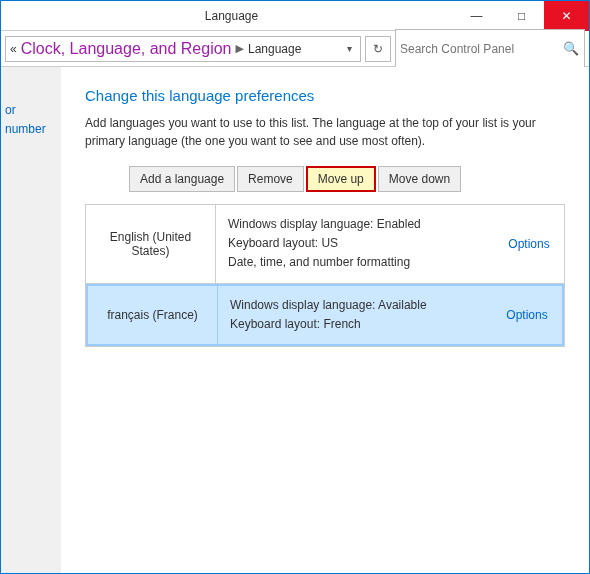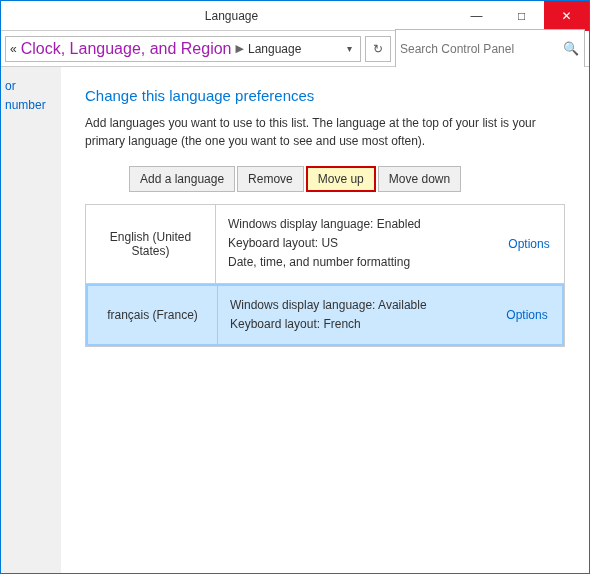--- a/index.html
+++ b/index.html
@@ -139,20 +139,21 @@
     .main-content {
       display: flex;
       flex: 1;
       overflow: hidden;
     }
     .sidebar {
       width: 60px;
       background: #f0f0f0;
       border-right: none;
       padding: 10px 4px;
+      margin-top: 24px;
     }
     .sidebar-text {
       font-size: 12px;
       color: #0066cc;
       cursor: pointer;
       text-decoration: none;
       line-height: 1.6;
     }
     .content-area {
       flex: 1;

